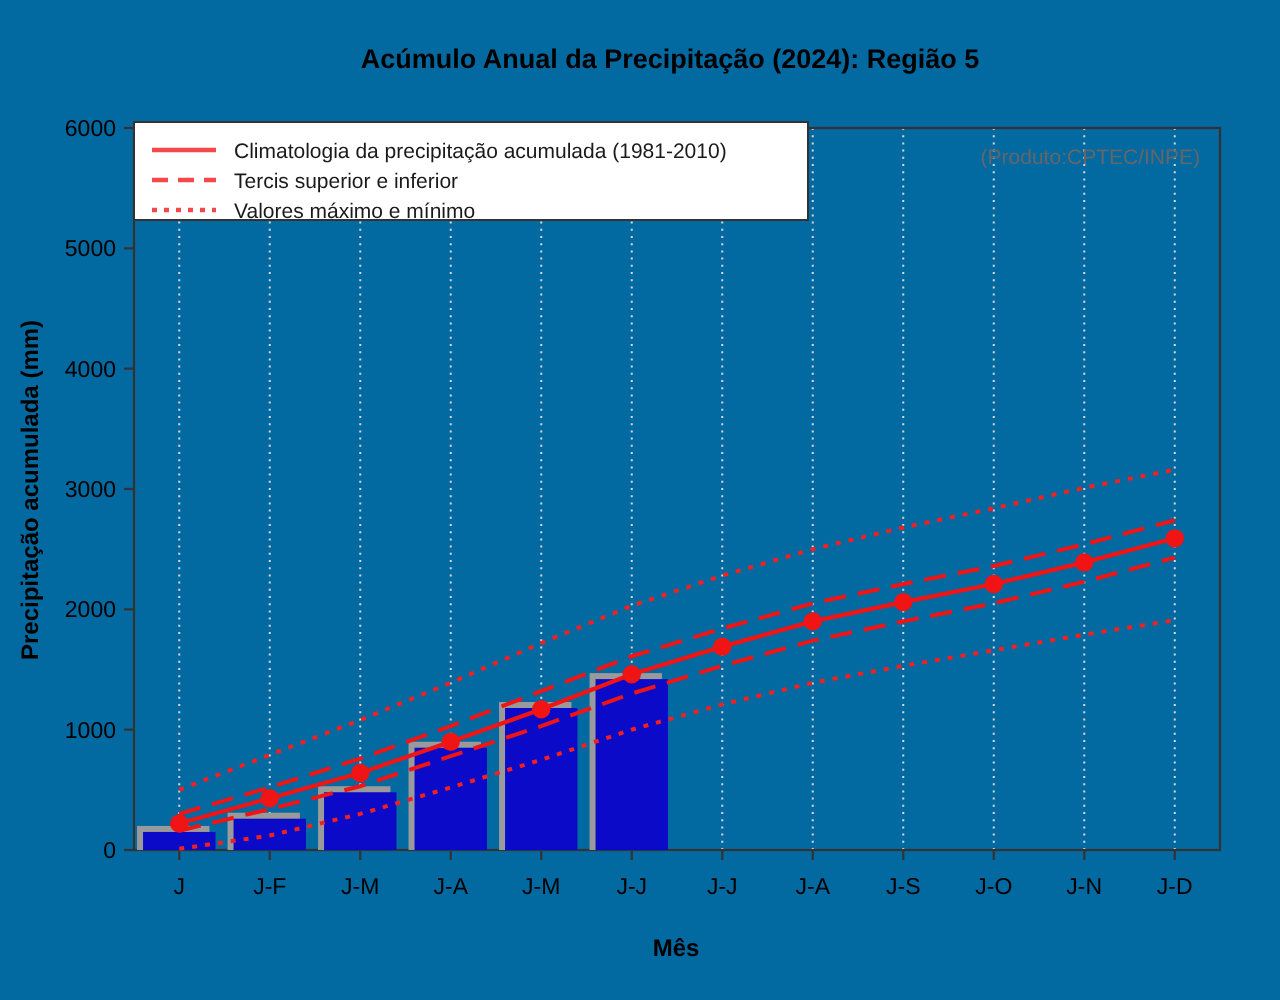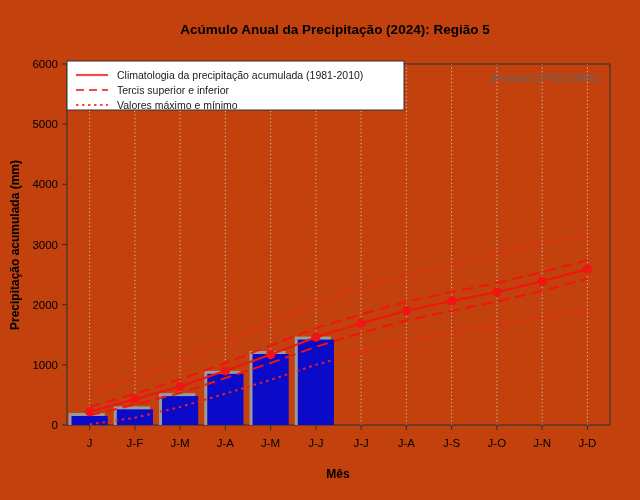--- a/index.html
+++ b/index.html
@@ -10,21 +10,21 @@
   body {
     width: 640px;
     height: 500px;
     font-family: "Liberation Sans", sans-serif;
     overflow: hidden;
   }
   #figure {
     position: relative;
     width: 640px;
     height: 500px;
-    background: #c2410c;
+    background: #0369a1;
   }
   svg.plot {
     position: absolute;
     top: 0;
     left: 0;
     width: 640px;
     height: 500px;
   }
   .chart-title {
     font-size: 13.5px;

